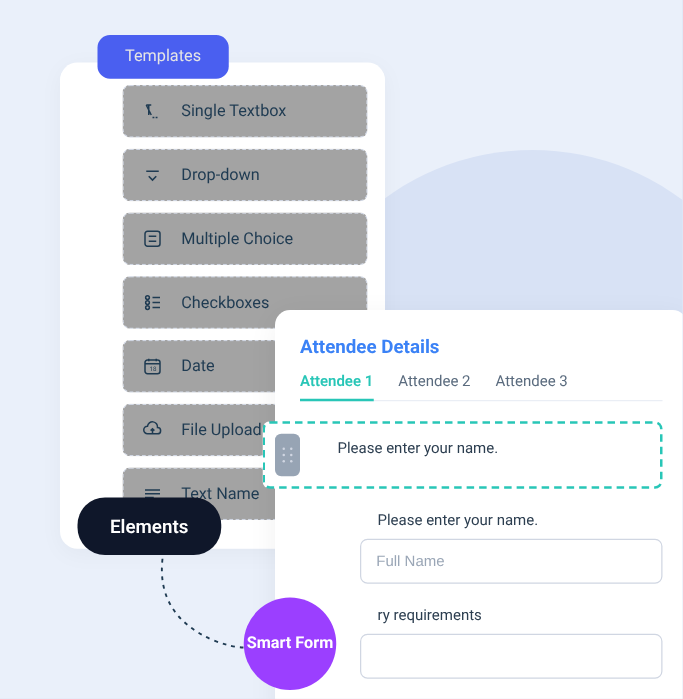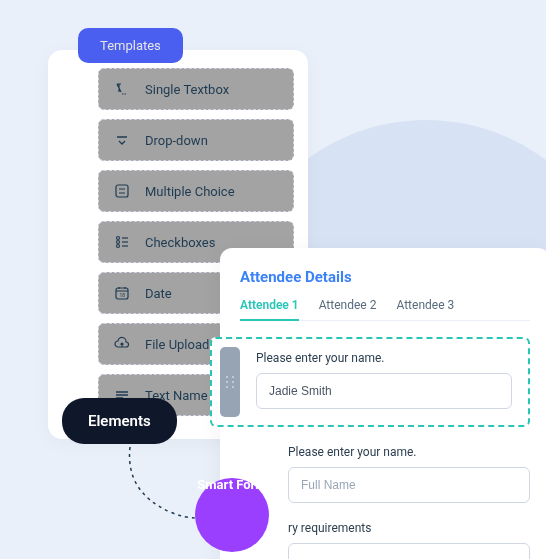--- a/index.html
+++ b/index.html
@@ -81,21 +81,21 @@
     .smart-form-badge {
       position: absolute;
       top: 478px;
       left: 195px;
       background: #9b3fff;
       color: #fff;
       width: 74px;
       height: 74px;
       border-radius: 50%;
       display: flex;
-      align-items: flex-start;
+      align-items: center;
       justify-content: center;
       text-align: center;
       font-size: 13px;
       font-weight: 700;
       line-height: 1.15;
       z-index: 5;
     }
     .details-panel {
       position: absolute;
       top: 248px;
@@ -171,20 +171,21 @@
       background: #d0d6e2;
       border-radius: 50%;
     }
     .dz-inner {
       margin-left: 28px;
     }
     .field-label {
       font-size: 12px;
       color: #2c3e50;
       margin-bottom: 8px;
+      margin-left: 14px;
     }
     .field-input {
       width: 100%;
       border: 1px solid #d0d6e2;
       border-radius: 6px;
       padding: 10px 12px;
       font-size: 12px;
       color: #4a5666;
       background: #fff;
     }
@@ -318,21 +319,20 @@
         <span></span>
           <span></span>
           <span></span>
           <span></span>
           <span></span>
           <span></span>
       </div>
     </div>
     <div class="dz-inner">
       <div class="field-label">Please enter your name.</div>
-      <input class="field-input" value="Jadie Smith" style="">
     </div>
   </div>
 
   <div class="form-section">
     <div class="field-label">Please enter your name.</div>
     <input class="field-input" placeholder="Full Name" style="">
   </div>
 
   <div class="form-section">
     <div class="field-label">ry requirements</div>

